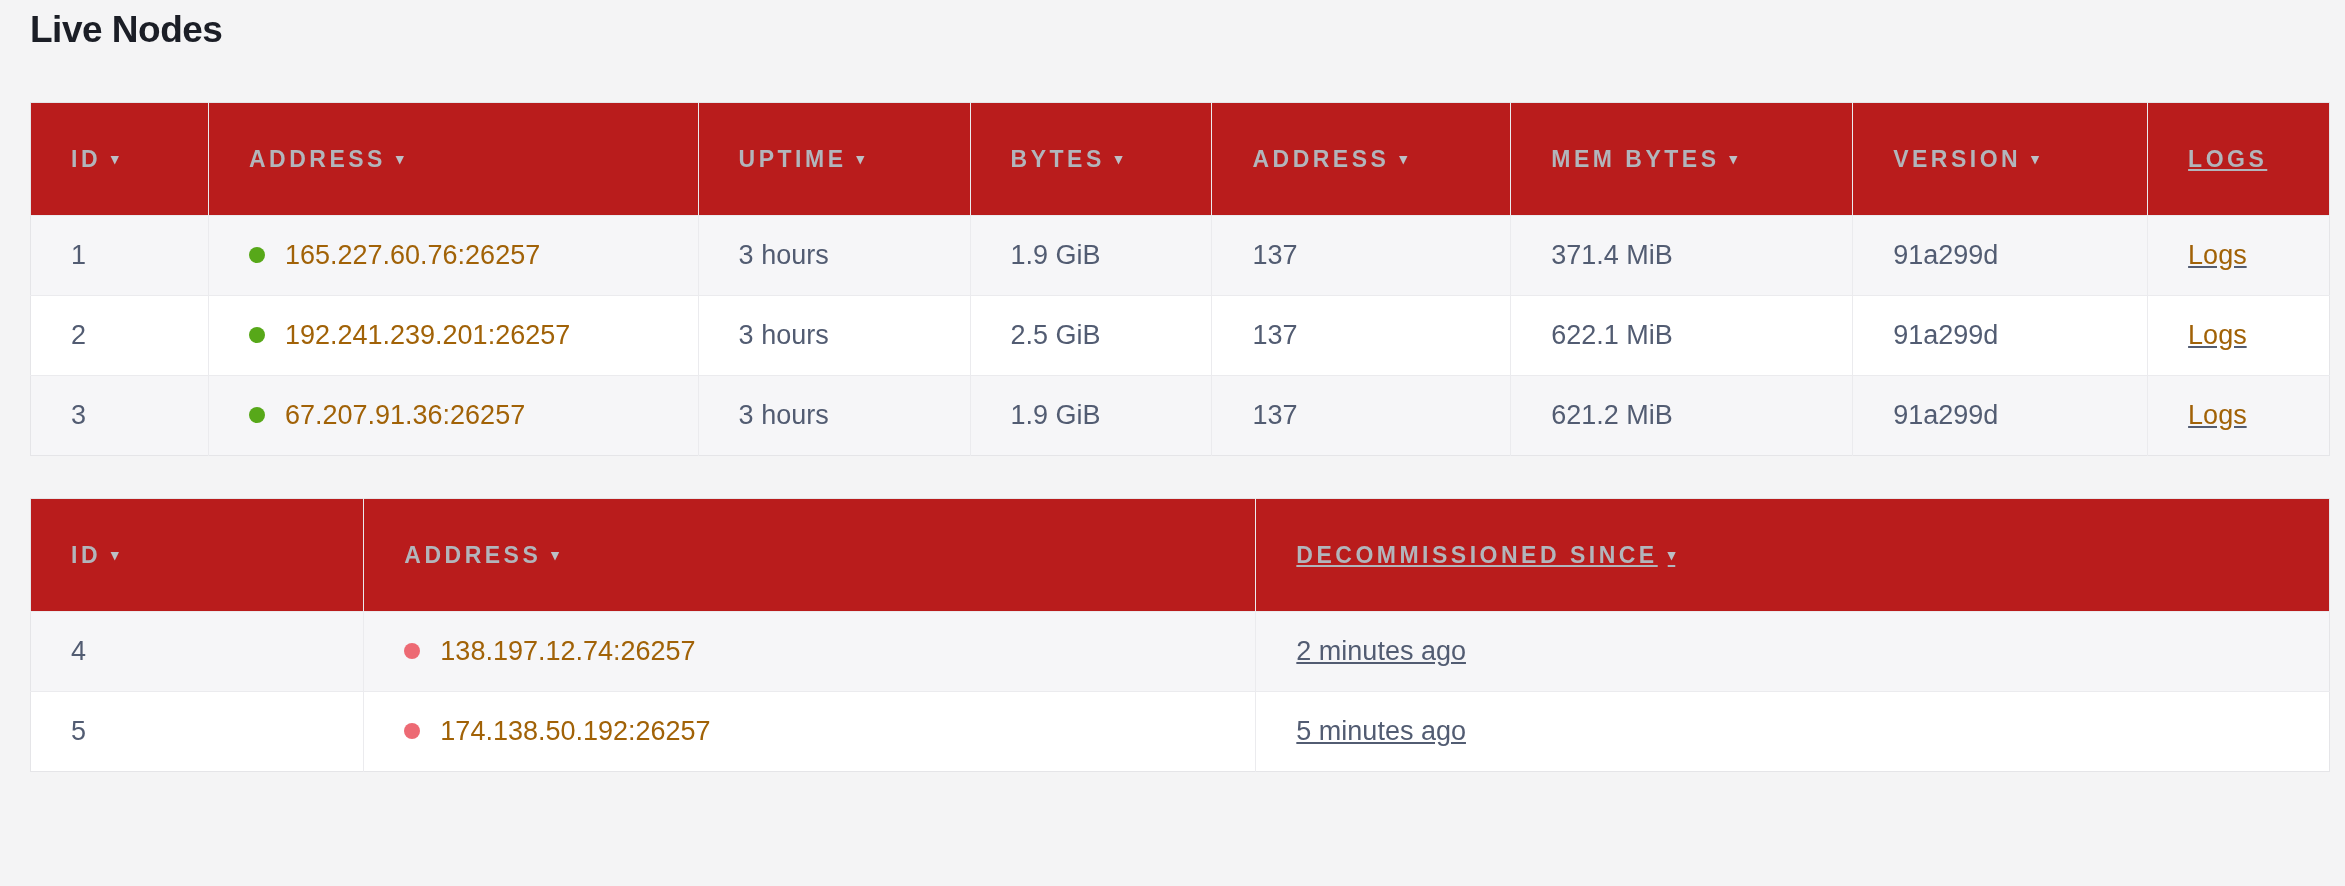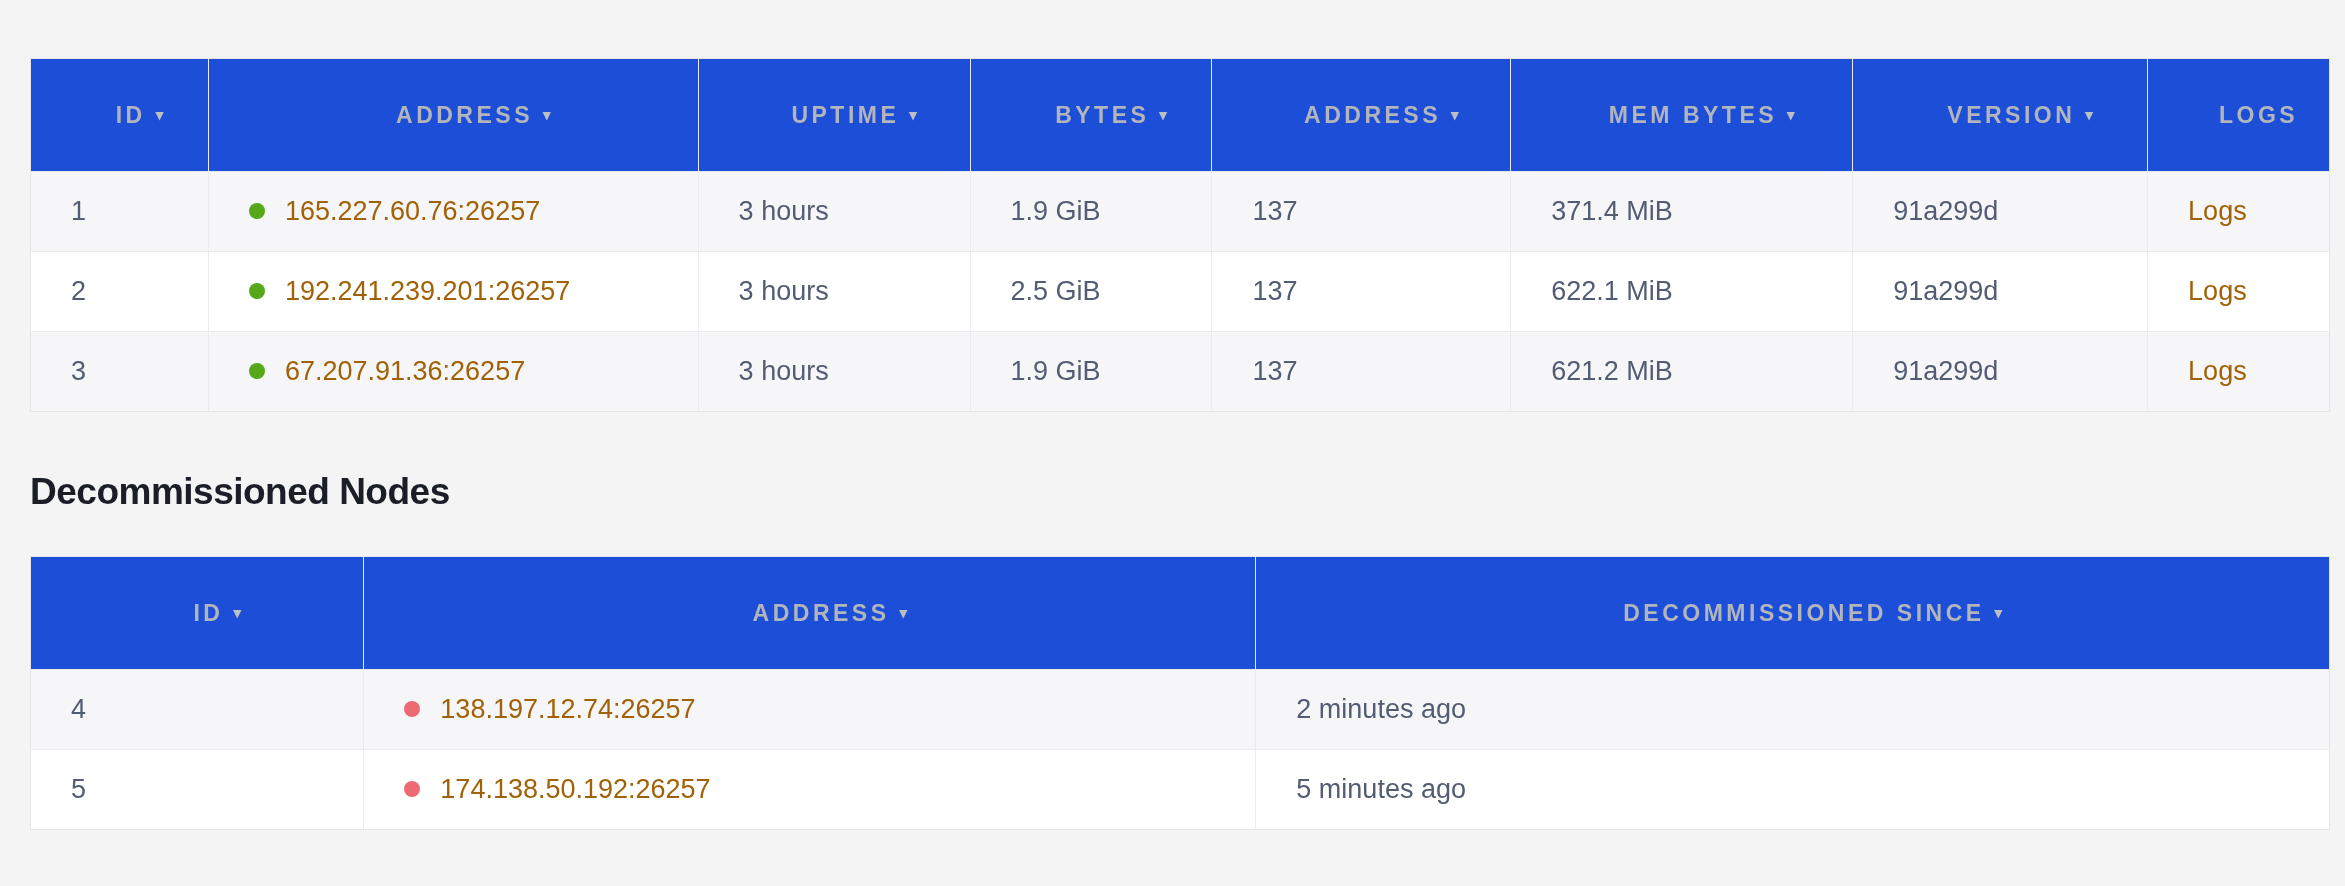--- a/index.html
+++ b/index.html
@@ -33,42 +33,43 @@
     border-collapse: collapse;
     background: #ffffff;
     border: 1px solid #e5e5e8;
     margin-top: 50px;
   }
   table.decommissioned-table {
     margin-top: 42px;
   }
   th {
     height: 112px;
-    text-align: center;
+    text-align: left;
     padding: 0 0 0 40px;
     font-size: 23px;
     font-weight: 700;
     letter-spacing: 3.5px;
     color: #b2b5bb;
-    background: #1d4ed8;
+    background: #b91c1c;
     border-right: 1px solid #ebebee;
     white-space: nowrap;
     overflow: hidden;
   }
   td {
     height: 79px;
     padding: 0 0 0 40px;
     font-size: 27px;
     color: #525c72;
     border-right: 1px solid #ebebee;
     white-space: nowrap;
     overflow: hidden;
   }
   th:last-child, td:last-child {
     border-right: none;
+    text-decoration: underline;
   }
   tbody tr {
     border-top: 1px solid #ebebee;
   }
   tbody tr:nth-child(odd) {
     background: #f6f6f8;
   }
   tbody tr:nth-child(even) {
     background: #ffffff;
   }
@@ -94,20 +95,21 @@
     vertical-align: middle;
     position: relative;
     top: -2px;
   }
 </style>
 </head>
 <body>
 
 <div class="page">
 
+  <h2 class="section-title">Live Nodes</h2>
 
   <table class="nodes-table live-table">
     <colgroup>
       <col style="width:7.74%">
       <col style="width:21.3%">
       <col style="width:11.83%">
       <col style="width:10.52%">
       <col style="width:13.0%">
       <col style="width:14.87%">
       <col style="width:12.83%">
@@ -152,21 +154,20 @@
           <td>3 hours</td>
           <td>1.9 GiB</td>
           <td>137</td>
           <td>621.2 MiB</td>
           <td>91a299d</td>
           <td><a>Logs</a></td>
         </tr>
       </tbody>
   </table>
 
-  <h2 class="section-title title-decommissioned">Decommissioned Nodes</h2>
 
   <table class="nodes-table decommissioned-table">
     <colgroup>
       <col style="width:14.5%">
       <col style="width:38.8%">
       <col>
     </colgroup>
     <thead>
       <tr>
           <th><span>ID</span><span class="sort-arrow">▾</span></th>

